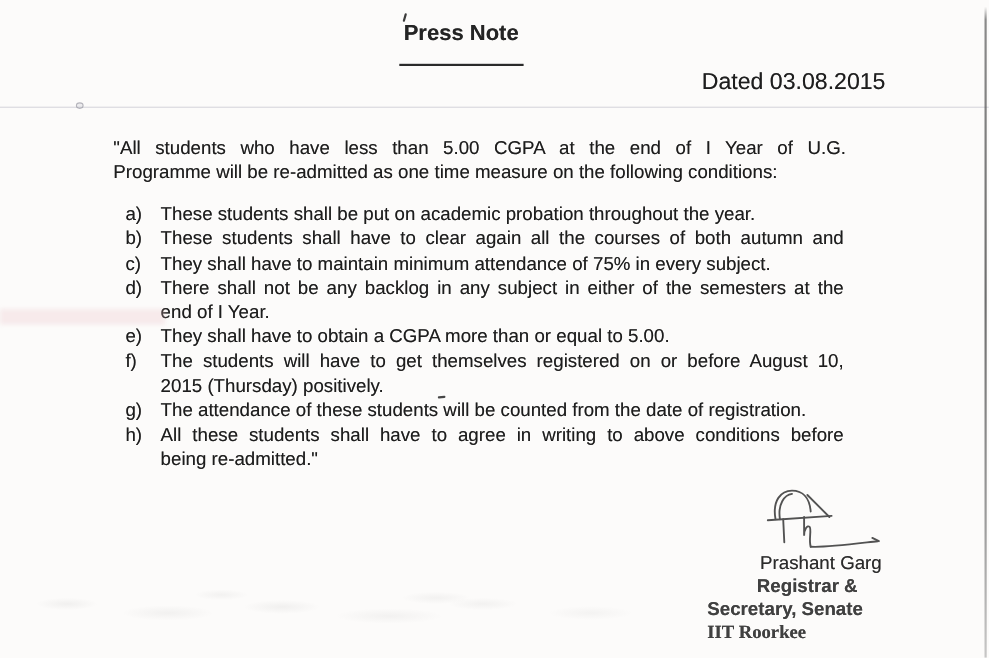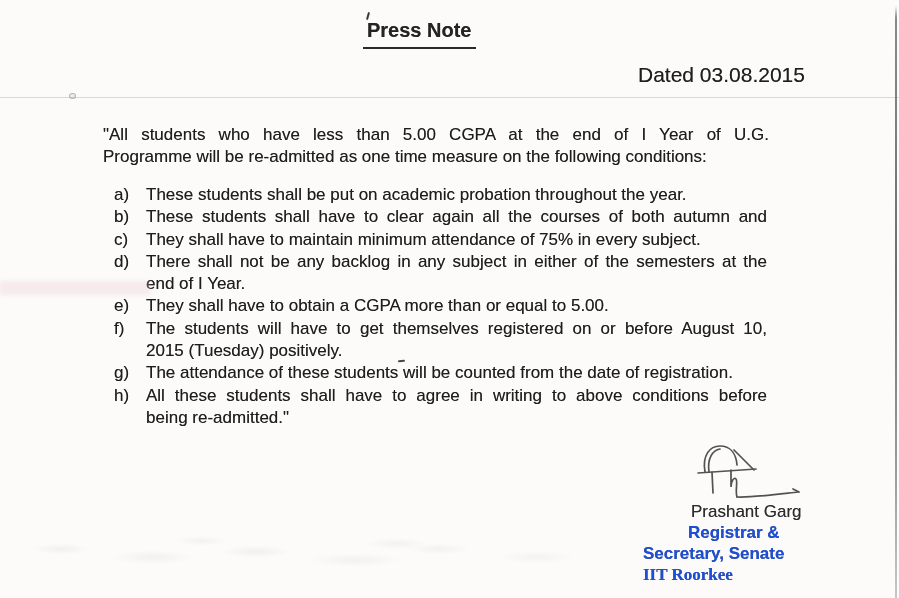--- a/index.html
+++ b/index.html
@@ -7,21 +7,21 @@
     width:899px;height:598px;overflow:hidden;position:relative;
     background:#fcfbfa;
     font-family:"Liberation Sans","DejaVu Sans",sans-serif;
     color:#1d1d1d;
   }
   .page{position:absolute;inset:0;}
   
   .title{
     position:absolute;left:363px;top:19px;margin:0;
     font-size:20px;font-weight:bold;color:#242424;
-    border-bottom:2px solid #2a2a2a;padding:0 4px 5px 4px;
+    border-bottom:2px solid #2a2a2a;padding:0 4px 16px 4px;
     text-shadow:0 0 .3px rgba(0,0,0,.55);
   }
   .title-tick{
     position:absolute;left:367px;top:12px;width:2px;height:8px;
     background:#3c3c3c;transform:rotate(16deg);border-radius:1px;
   }
   
   .dateline{
     position:absolute;left:638px;top:63px;font-size:21px;color:#1e1e1e;
     text-shadow:0 0 .3px rgba(0,0,0,.5);
@@ -39,21 +39,21 @@
     position:absolute;left:114px;top:184px;width:655px;
     font-size:17px;line-height:22.3px;
     text-shadow:0 0 .3px rgba(0,0,0,.5);
   }
   .row{display:flex;align-items:flex-start;}
   .lab{width:32px;flex:0 0 32px;}
   .lines{width:621px;flex:0 0 621px;}
   
   .sig-svg{position:absolute;left:690px;top:441px;}
   .sig-name{position:absolute;left:667px;top:502px;font-size:17px;color:#2b2b2b;text-shadow:0 0 .3px rgba(0,0,0,.5);margin-left:24px;}
-  .sig-b{font-weight:bold;color:#1d4ed8;font-size:17px;position:absolute;text-shadow:0 0 .3px rgba(0,0,0,.55);}
+  .sig-b{font-weight:bold;color:#404040;font-size:17px;position:absolute;text-shadow:0 0 .3px rgba(0,0,0,.55);}
   .sig-d1{left:688px;top:523px;}
   .sig-d2{left:643px;top:544px;}
   .sig-d3{left:643px;top:565px;font-family:Liberation Serif, serif;}
   
   .hline{position:absolute;left:0;top:97px;width:899px;height:1px;background:rgba(150,150,168,.35);}
   .speck{position:absolute;left:69px;top:93px;width:5px;height:4px;border-radius:50%;
     border:1px solid rgba(110,110,125,.45);background:rgba(200,200,210,.3);}
   .vline{position:absolute;left:895px;top:6px;width:2px;height:592px;
     background:linear-gradient(to bottom,
       rgba(90,90,90,0) 0%,rgba(90,90,90,.7) 2%,rgba(75,75,75,.8) 45%,
@@ -117,21 +117,21 @@
       <div class="row">
         <div class="lab">e)</div>
         <div class="lines">
           <div class="line">They shall have to obtain a CGPA more than or equal to 5.00.</div>
         </div>
       </div>
       <div class="row">
         <div class="lab">f)</div>
         <div class="lines">
           <div class="line just">The students will have to get themselves registered on or before August 10,</div>
-          <div class="line">2015 (Tuesday) positively.</div>
+          <div class="line">2015 (Thursday) positively.</div>
         </div>
       </div>
       <div class="row">
         <div class="lab">g)</div>
         <div class="lines">
           <div class="line">The attendance of these students will be counted from the date of registration.</div>
         </div>
       </div>
       <div class="row">
         <div class="lab">h)</div>

